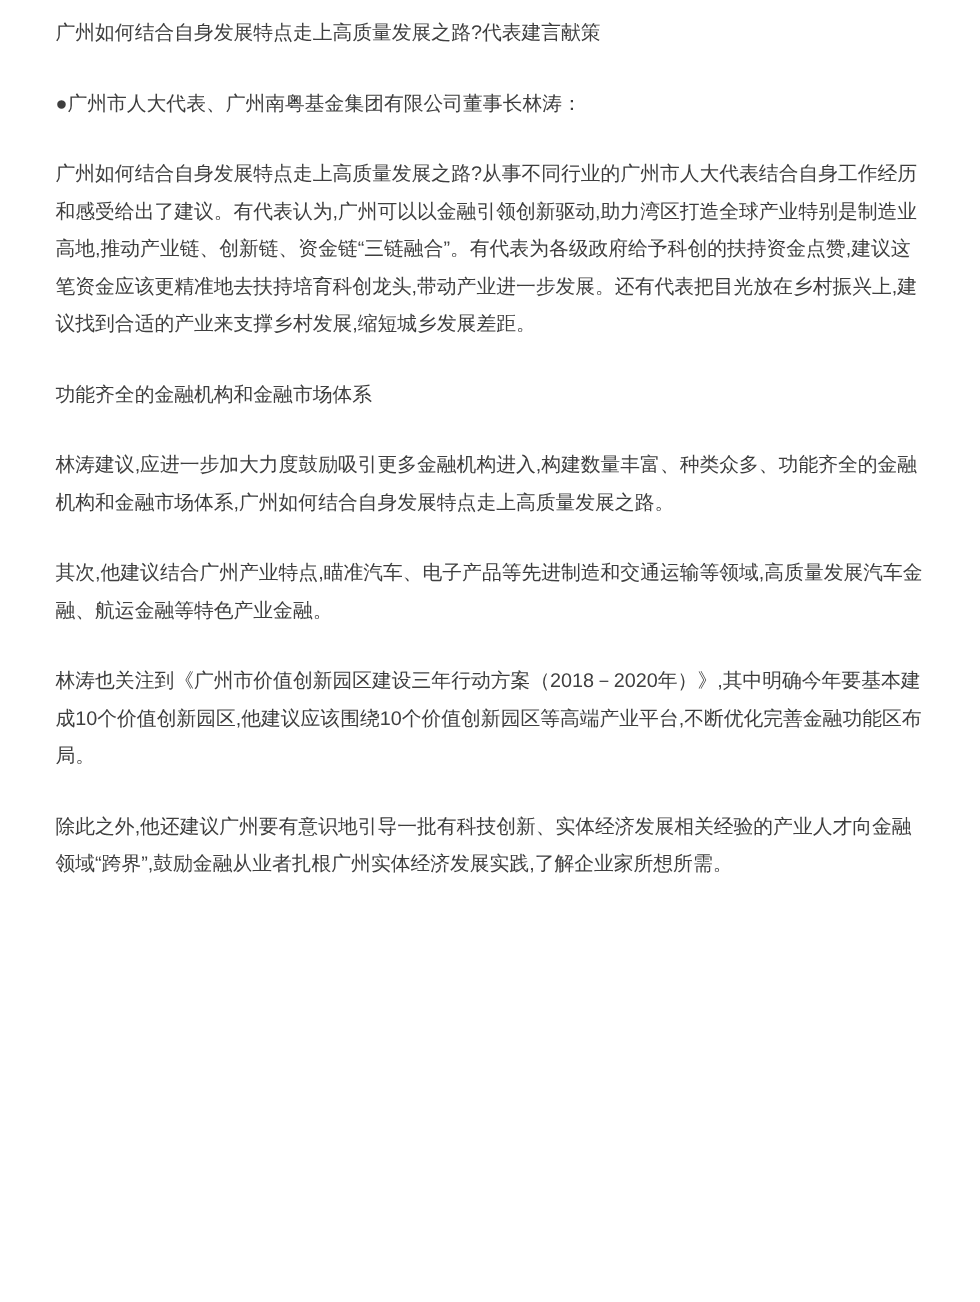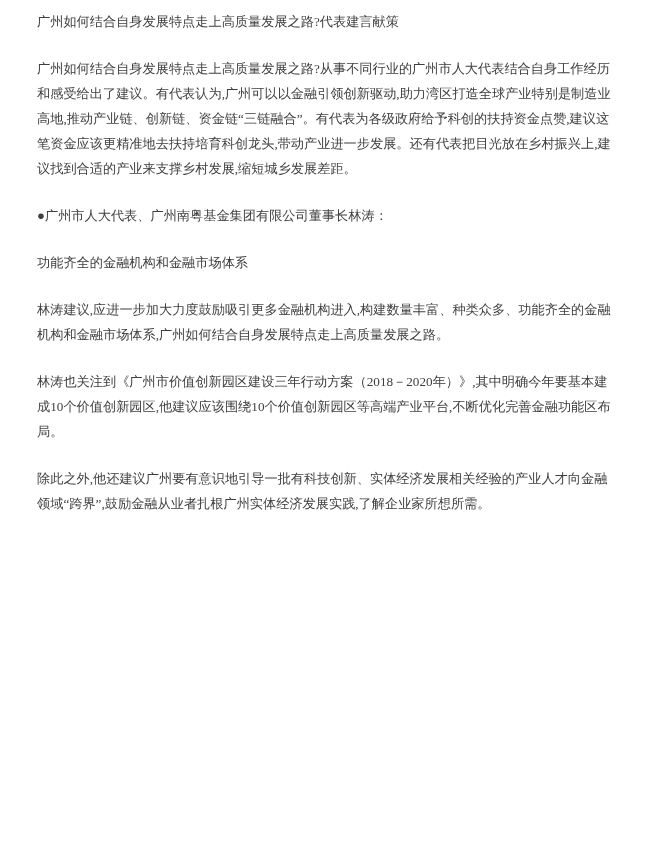--- a/index.html
+++ b/index.html
@@ -11,21 +11,20 @@
     width: 653px;
     height: 868px;
     overflow: hidden;
     font-family: "Liberation Sans", "DejaVu Sans", sans-serif;
   }
   .article {
     box-sizing: border-box;
     width: 653px;
     padding: 9px 36px 0 37px;
     color: #3e3e3e;
-    font-family: Liberation Serif, serif;
   }
   .article p, .article h1 {
     margin: 0 0 22px 0;
     font-size: 13.2px;
     font-weight: normal;
     line-height: 25px;
     letter-spacing: 0;
     text-align: left;
     word-break: break-all;
     overflow-wrap: break-word;
@@ -33,27 +32,28 @@
   .bullet {
     display: inline;
   }
 </style>
 </head>
 <body>
 
 <main class="article">
   <h1>广州如何结合自身发展特点走上高质量发展之路?代表建言献策</h1>
 
+  <p><span class="bullet">●</span><span>广州市人大代表、广州南粤基金集团有限公司董事长林涛：</span></p>
+
   <p>广州如何结合自身发展特点走上高质量发展之路?从事不同行业的广州市人大代表结合自身工作经历和感受给出了建议。有代表认为,广州可以以金融引领创新驱动,助力湾区打造全球产业特别是制造业高地,推动产业链、创新链、资金链“三链融合”。有代表为各级政府给予科创的扶持资金点赞,建议这笔资金应该更精准地去扶持培育科创龙头,带动产业进一步发展。还有代表把目光放在乡村振兴上,建议找到合适的产业来支撑乡村发展,缩短城乡发展差距。</p>
-
-  <p><span class="bullet">●</span><span>广州市人大代表、广州南粤基金集团有限公司董事长林涛：</span></p>
 
   <p>功能齐全的金融机构和金融市场体系</p>
 
 
 
   <p>林涛建议,应进一步加大力度鼓励吸引更多金融机构进入,构建数量丰富、种类众多、功能齐全的金融机构和金融市场体系,广州如何结合自身发展特点走上高质量发展之路。</p>
 
+  <p>其次,他建议结合广州产业特点,瞄准汽车、电子产品等先进制造和交通运输等领域,高质量发展汽车金融、航运金融等特色产业金融。</p>
 
   <p>林涛也关注到《广州市价值创新园区建设三年行动方案（2018－2020年）》,其中明确今年要基本建成10个价值创新园区,他建议应该围绕10个价值创新园区等高端产业平台,不断优化完善金融功能区布局。</p>
 
   <p>除此之外,他还建议广州要有意识地引导一批有科技创新、实体经济发展相关经验的产业人才向金融领域“跨界”,鼓励金融从业者扎根广州实体经济发展实践,了解企业家所想所需。</p>
 </main>
 
 </body></html>

